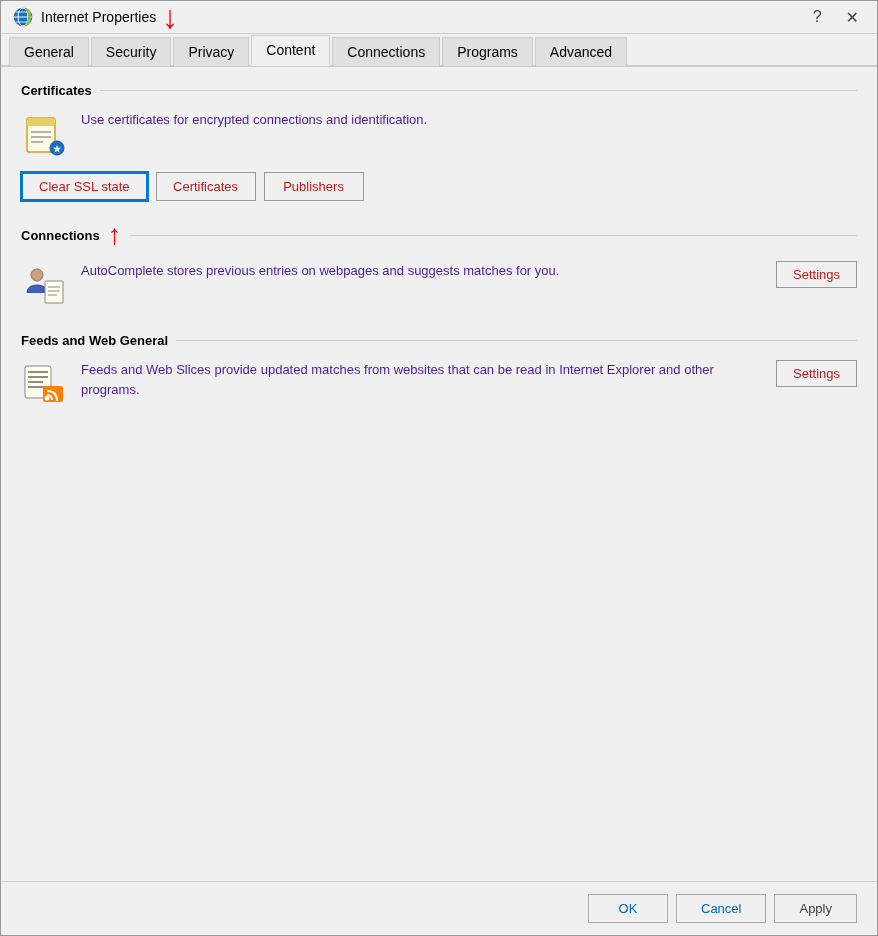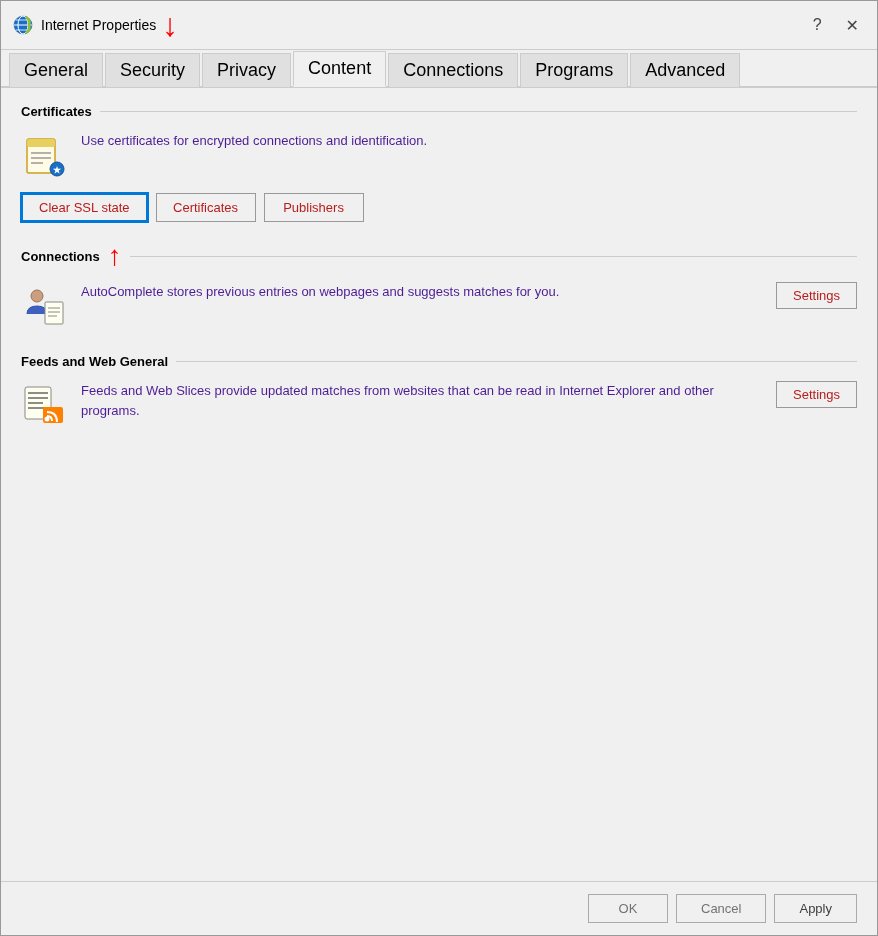--- a/index.html
+++ b/index.html
@@ -16,21 +16,21 @@
       width: 878px;
       min-height: 936px;
       background: #f0f0f0;
       border: 1px solid #999;
       box-shadow: 2px 2px 8px rgba(0,0,0,0.4);
       display: flex;
       flex-direction: column;
     }
     .title-bar {
       background: #f0f0f0;
-      padding: 8px 12px;
+      padding: 0 12px;
       display: flex;
       align-items: center;
       justify-content: space-between;
       border-bottom: 1px solid #ccc;
     }
     .title-left {
       display: flex;
       align-items: center;
       gap: 8px;
     }
@@ -61,21 +61,21 @@
       background: #f0f0f0;
       border-bottom: 2px solid #ccc;
     }
     .tab {
       padding: 6px 14px;
       border: 1px solid #ccc;
       border-bottom: none;
       background: #e0e0e0;
       cursor: pointer;
       margin-right: 2px;
-      font-size: 18px;
+      font-size: 14px;
       color: #000;
       position: relative;
       bottom: -1px;
     }
     .tab.active {
       background: #f0f0f0;
       border-bottom: 2px solid #f0f0f0;
       font-weight: normal;
       z-index: 1;
     }
@@ -156,21 +156,21 @@
       border-top: 1px solid #ccc;
       background: #f0f0f0;
     }
     .footer-btn {
       padding: 6px 24px;
       font-size: 13px;
       border: 1px solid #aaa;
       background: #f0f0f0;
       cursor: pointer;
       min-width: 80px;
-      color: #737373;
+      color: #0369a1;
     }
     .footer-btn.disabled {
       color: #404040;
       cursor: default;
       text-align: center;
     }
 
     
     .cert-icon-container {
       width: 48px;

